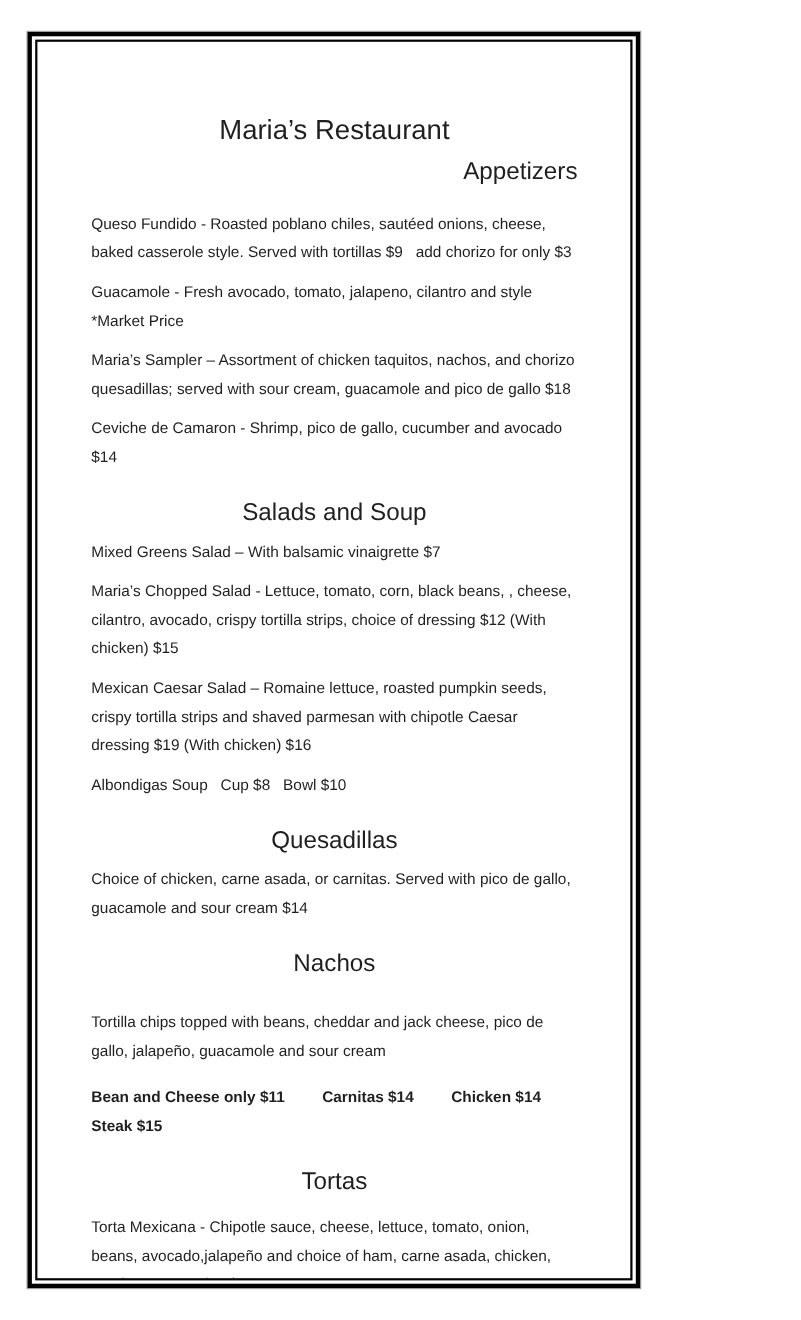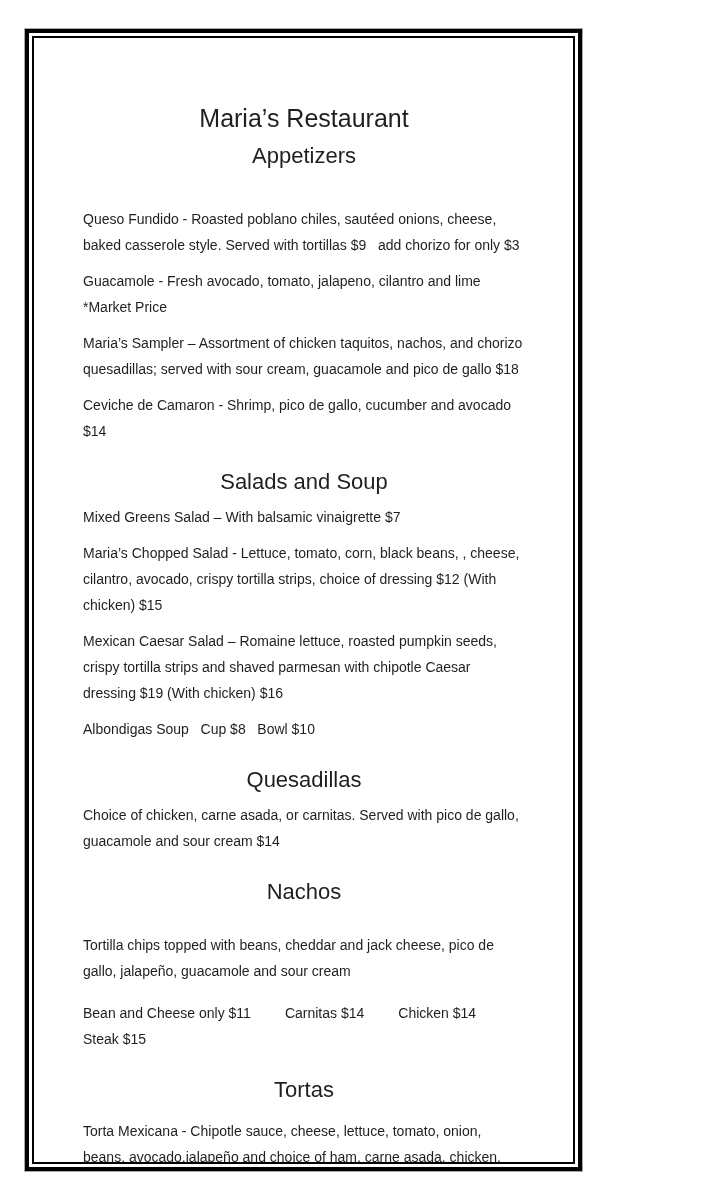--- a/index.html
+++ b/index.html
@@ -55,21 +55,22 @@
     line-height: 32px;
   }
   h2.section-heading {
     font-size: 22px;
     font-weight: normal;
     text-align: center;
     margin: 24px 0 8px 0;
     line-height: 28px;
   }
   h2.h-appetizers {
-    margin: 6px 0 36px 0;
+    margin: 6px 0 20px 0;
+    text-align: right;
   }
   h2.h-nachos {
     margin-bottom: 26px;
   }
   h2.h-tortas {
     margin-bottom: 14px;
   }
   p.menu-item {
     font-size: 14px;
     line-height: 26px;
@@ -77,37 +78,38 @@
     white-space: pre-wrap;
   }
   .price-row {
     display: flex;
     flex-wrap: wrap;
     column-gap: 34px;
     font-size: 14px;
     line-height: 26px;
     margin: 16px 0 10px 0;
     white-space: pre;
+    font-weight: bold;
   }
 </style>
 </head>
 <body>
 
 <div class="page-margin">
   <div class="frame-gray">
     <div class="frame-thick">
       <div class="frame-thin">
         <div class="content">
 
           <h1 class="title">Maria’s Restaurant</h1>
 
           <section>
             <h2 class="section-heading h-appetizers">Appetizers</h2>
             <p class="menu-item">Queso Fundido - Roasted poblano chiles, sautéed onions, cheese, baked casserole style. Served with tortillas $9   add chorizo for only $3</p>
-            <p class="menu-item">Guacamole - Fresh avocado, tomato, jalapeno, cilantro and lime *Market Price</p>
+            <p class="menu-item">Guacamole - Fresh avocado, tomato, jalapeno, cilantro and style *Market Price</p>
             <p class="menu-item">Maria’s Sampler – Assortment of chicken taquitos, nachos, and chorizo quesadillas; served with sour cream, guacamole and pico de gallo $18</p>
             <p class="menu-item">Ceviche de Camaron - Shrimp, pico de gallo, cucumber and avocado $14</p>
           </section>
 
           <section>
             <h2 class="section-heading">Salads and Soup</h2>
             <p class="menu-item">Mixed Greens Salad – With balsamic vinaigrette $7</p>
             <p class="menu-item">Maria’s Chopped Salad - Lettuce, tomato, corn, black beans, , cheese, cilantro, avocado, crispy tortilla strips, choice of dressing $12 (With chicken) $15</p>
             <p class="menu-item">Mexican Caesar Salad – Romaine lettuce, roasted pumpkin seeds, crispy tortilla strips and shaved parmesan with chipotle Caesar dressing $19 (With chicken) $16</p>
             <p class="menu-item">Albondigas Soup   Cup $8   Bowl $10</p>

